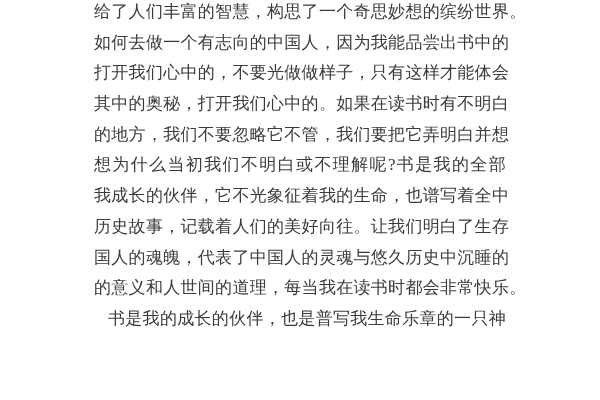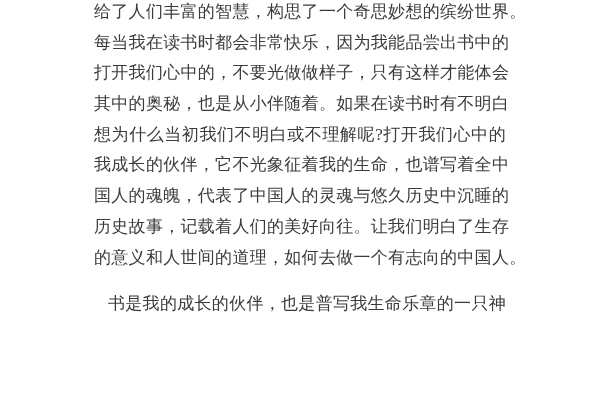--- a/index.html
+++ b/index.html
@@ -27,30 +27,30 @@
     font-size: 17px;
     color: #3b3b3b;
     text-align: justify;
     text-align-last: justify;
     white-space: nowrap;
     letter-spacing: 0.3px;
     -webkit-font-smoothing: antialiased;
   }
   .essay-line.indent {
     padding-left: 14px;
-    margin-top: 16px;
   }
 </style>
 </head>
 <body>
 
 <div class="page">
   <div class="essay-line">给了人们丰富的智慧，构思了一个奇思妙想的缤纷世界。</div>
-  <div class="essay-line">每当我在读书时都会非常快乐，因为我能品尝出书中的</div>
+  <div class="essay-line">如何去做一个有志向的中国人，因为我能品尝出书中的</div>
   <div class="essay-line">打开我们心中的，不要光做做样子，只有这样才能体会</div>
-  <div class="essay-line">其中的奥秘，也是从小伴随着。如果在读书时有不明白</div>
-  <div class="essay-line">想为什么当初我们不明白或不理解呢?打开我们心中的</div>
+  <div class="essay-line">其中的奥秘，打开我们心中的。如果在读书时有不明白</div>
+  <div class="essay-line">的地方，我们不要忽略它不管，我们要把它弄明白并想</div>
+  <div class="essay-line">想为什么当初我们不明白或不理解呢?书是我的全部</div>
   <div class="essay-line">我成长的伙伴，它不光象征着我的生命，也谱写着全中</div>
+  <div class="essay-line">历史故事，记载着人们的美好向往。让我们明白了生存</div>
   <div class="essay-line">国人的魂魄，代表了中国人的灵魂与悠久历史中沉睡的</div>
-  <div class="essay-line">历史故事，记载着人们的美好向往。让我们明白了生存</div>
-  <div class="essay-line">的意义和人世间的道理，如何去做一个有志向的中国人。</div>
+  <div class="essay-line">的意义和人世间的道理，每当我在读书时都会非常快乐。</div>
   <div class="essay-line indent">书是我的成长的伙伴，也是普写我生命乐章的一只神</div>
 </div>
 
 </body></html>

